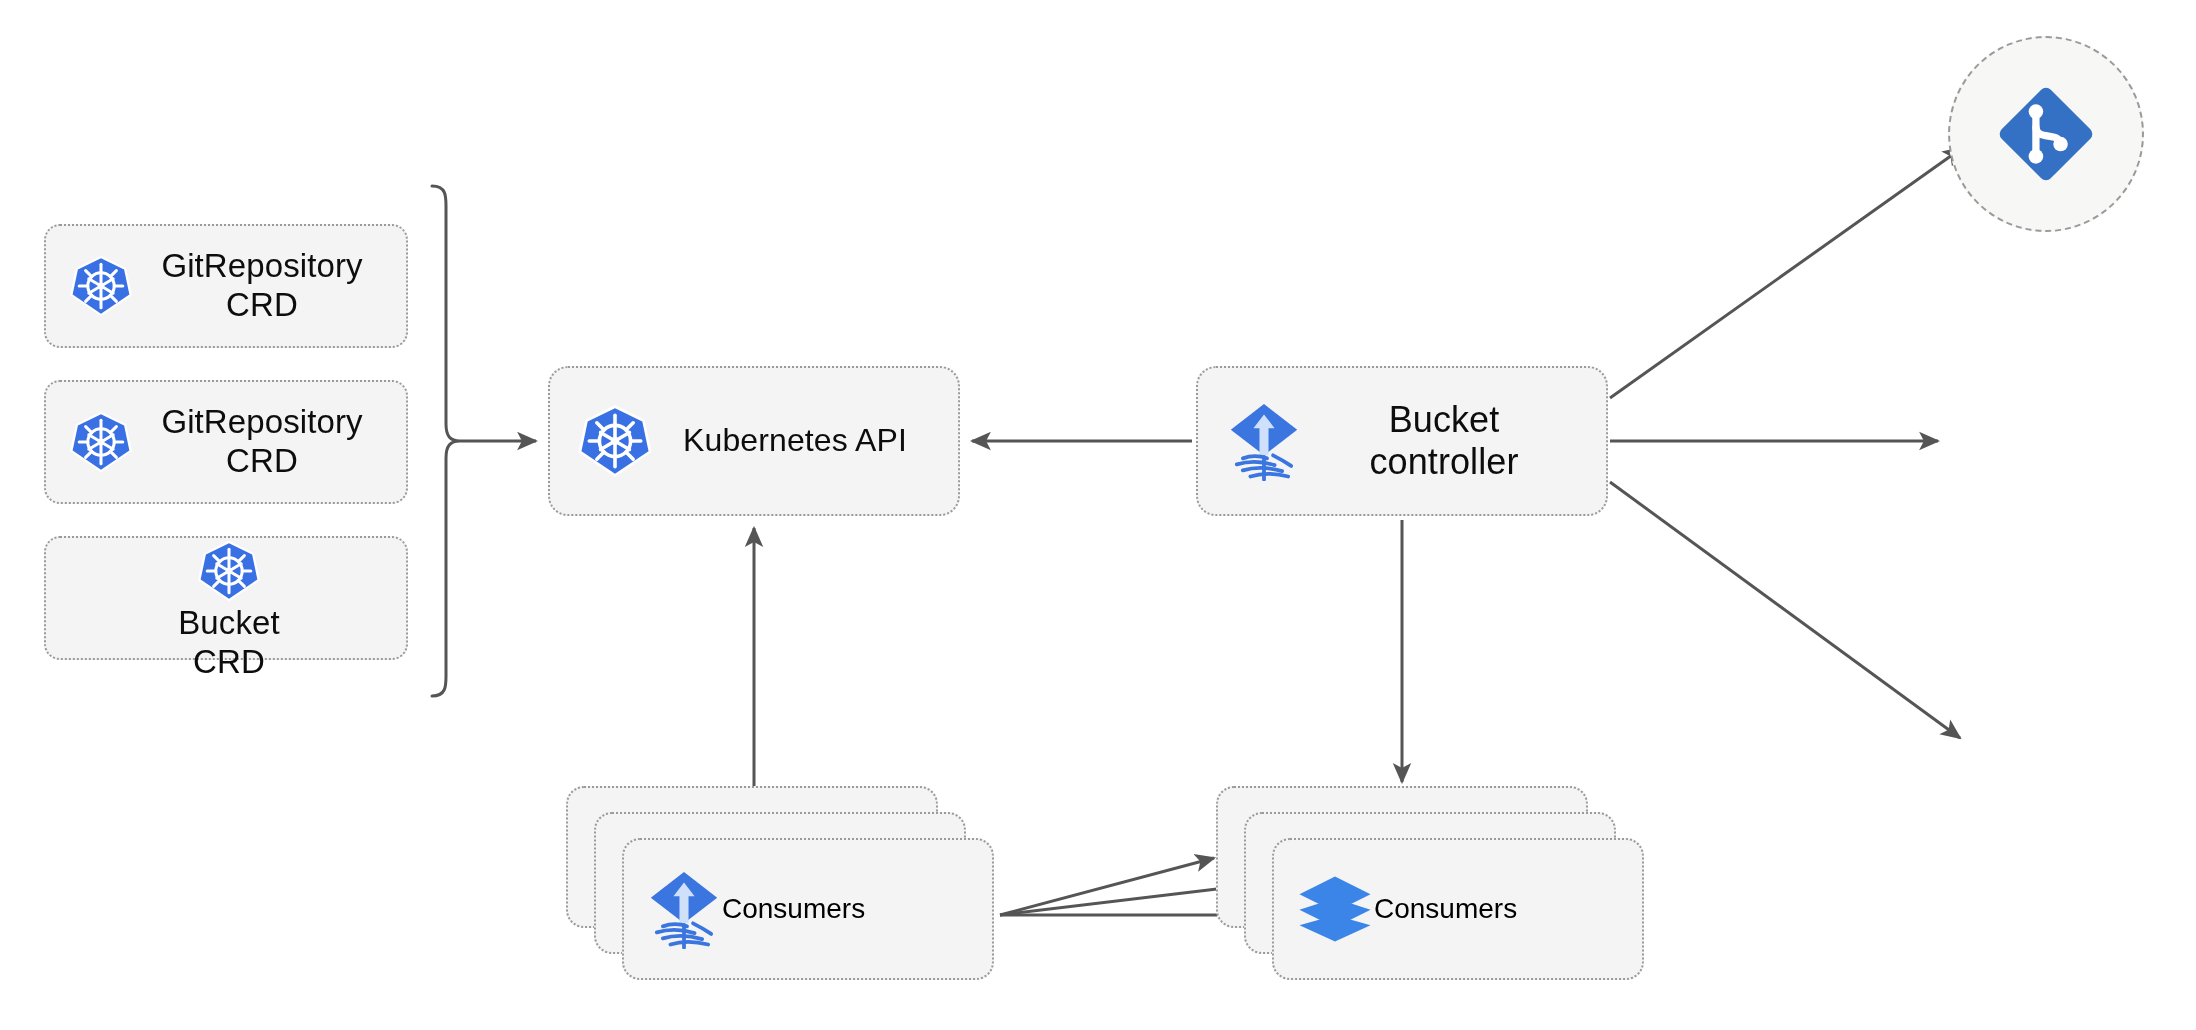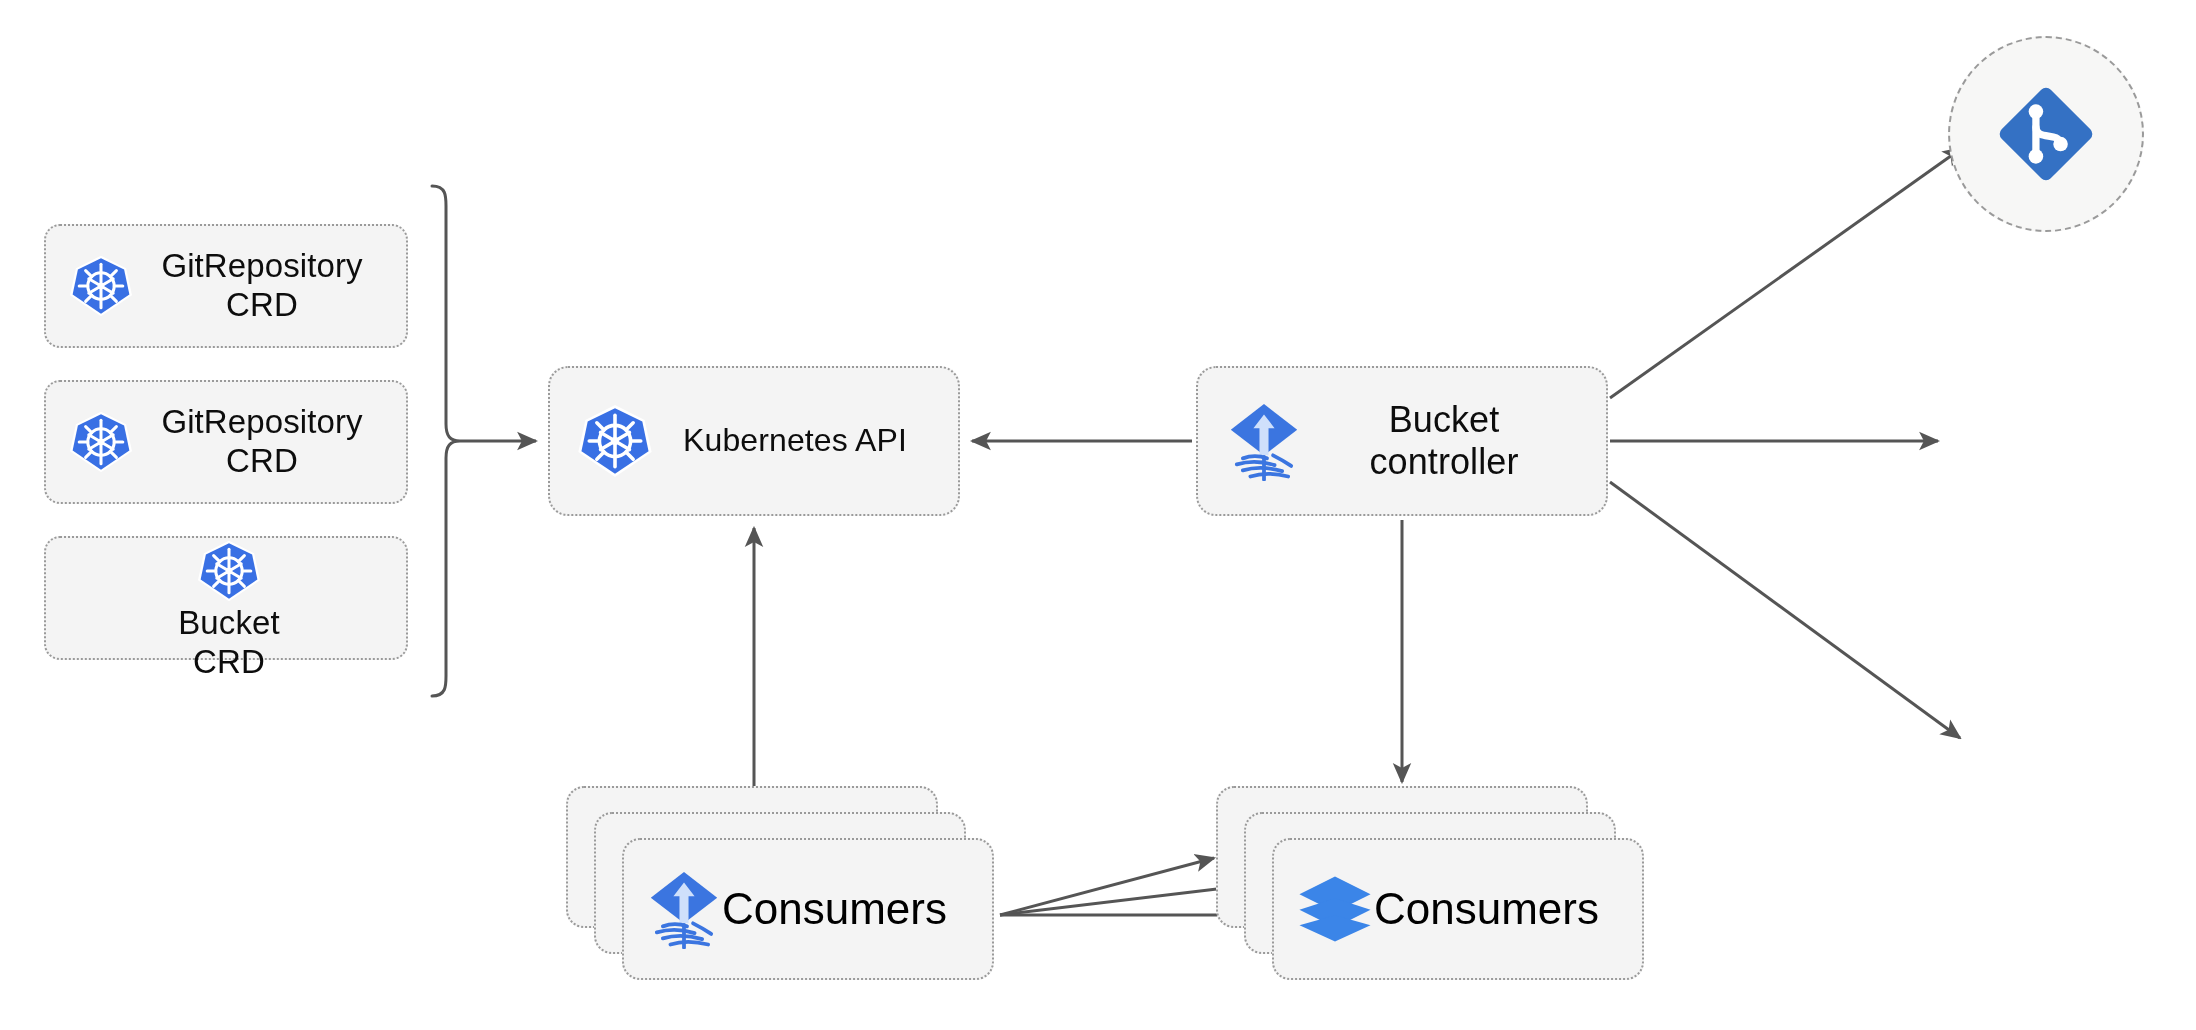--- a/index.html
+++ b/index.html
@@ -93,21 +93,21 @@
   }
   .stack .card.back2 { left: 0px;  top: 0px;  }
   .stack .card.back1 { left: 28px; top: 26px; }
   .stack .card.front {
     left: 56px; top: 52px;
     display: flex;
     align-items: center;
     padding: 0 18px 0 22px;
     z-index: 3;
   }
-  .stack .card.front .label { flex: 1; font-size: 44px; }
+  .stack .card.front .label { flex: 1; font-size: 28px; }
 
   #consumers-stack { left: 566px; top: 786px; width: 440px; height: 210px; }
   #artifacts-stack { left: 1216px; top: 786px; width: 440px; height: 210px; }
 
   
   .circle-node {
     position: absolute;
     box-sizing: border-box;
     width: 196px;
     height: 196px;

